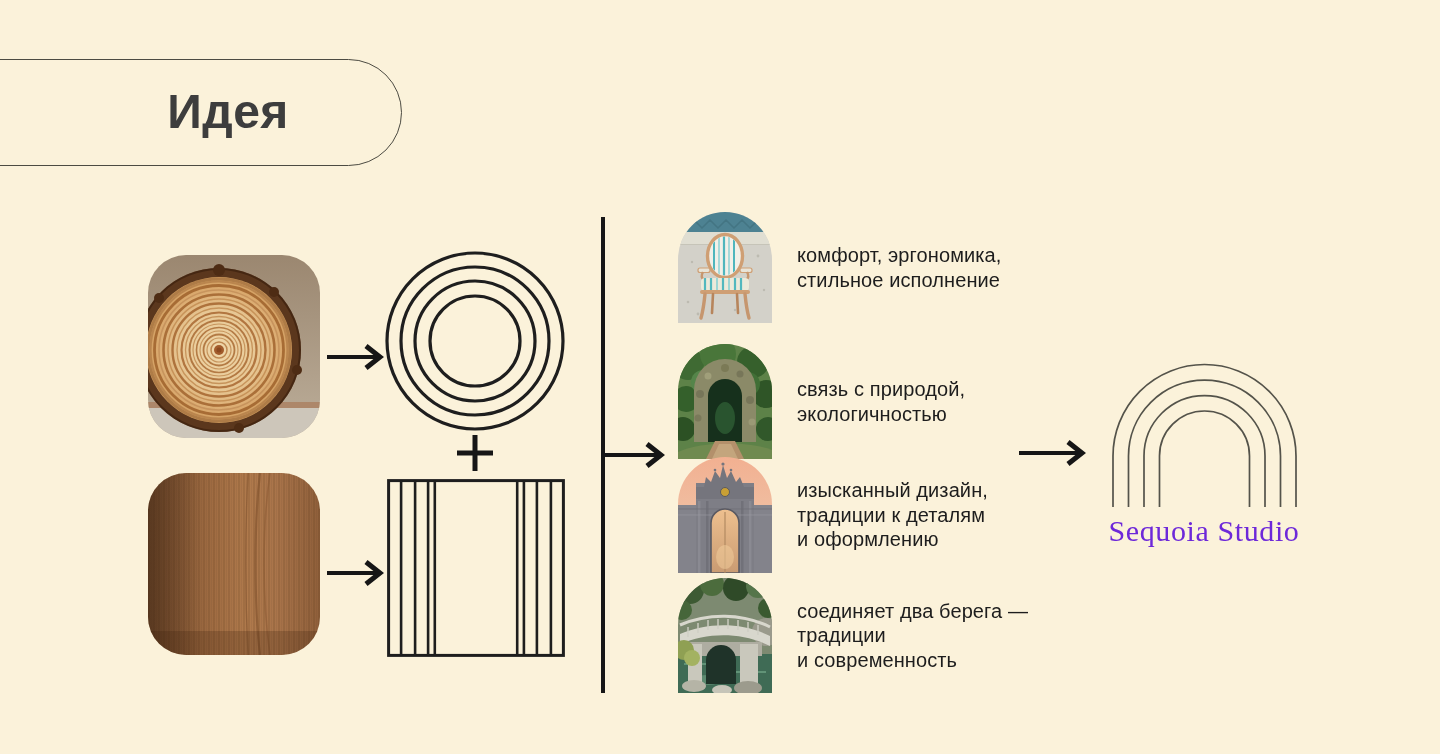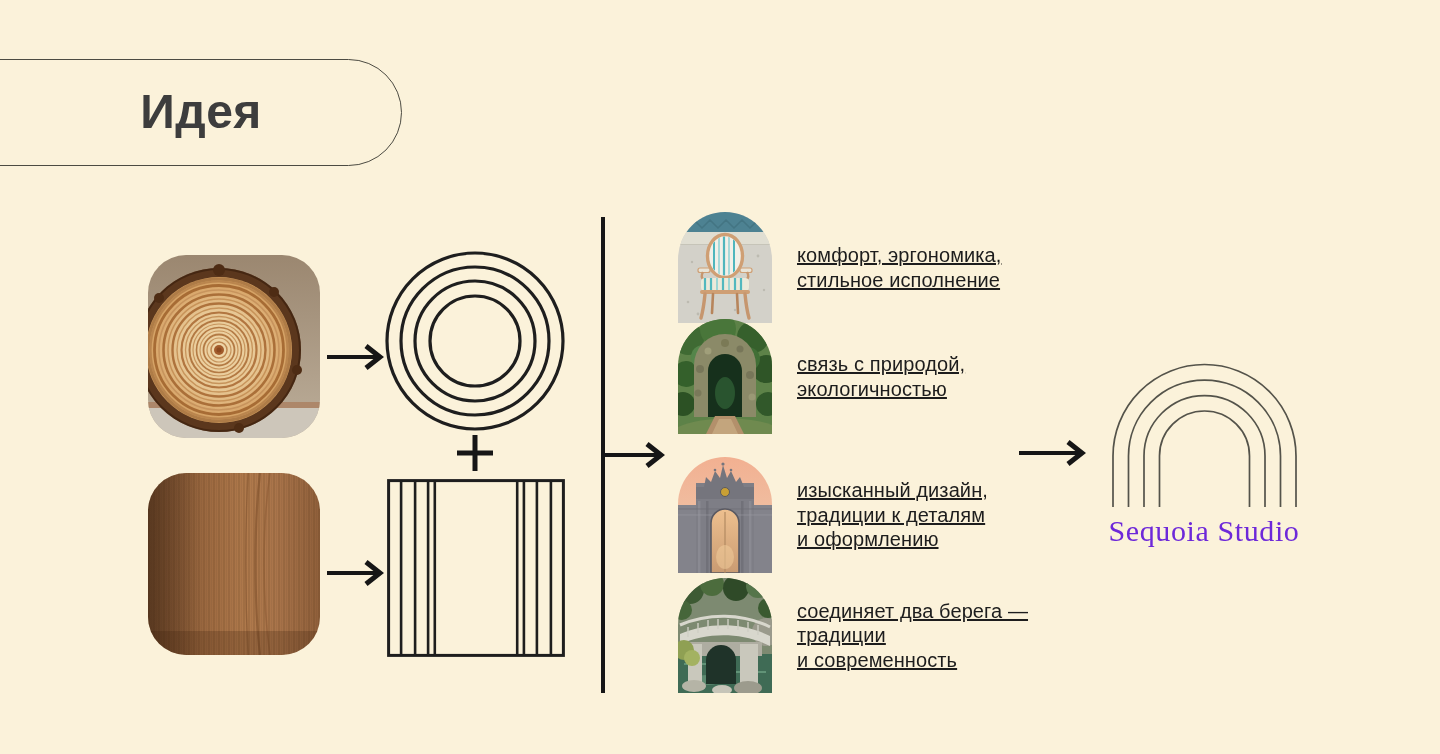--- a/index.html
+++ b/index.html
@@ -2,24 +2,24 @@
 <html><head>
 <meta charset="utf-8">
 <style>
   html,body{margin:0;padding:0;background:#fbf2da;}
   .canvas{position:relative;width:1440px;height:754px;background:#fbf2da;overflow:hidden;
           font-family:"Liberation Sans",sans-serif;color:#1d1d1d;}
   .pill{position:absolute;left:-110px;top:59px;width:512px;height:107px;
         border:1.6px solid #4c4b42;border-radius:54px;box-sizing:border-box;}
   .page-title{position:absolute;left:0;top:59px;width:402px;height:104px;
         display:flex;align-items:center;justify-content:center;
-        font-size:48px;font-weight:bold;color:#3d3d3d;letter-spacing:.5px;}
+        font-size:48px;font-weight:bold;color:#3d3d3d;letter-spacing:.5px;padding-left:27px;}
   .abs{position:absolute;}
   .divider{position:absolute;left:601px;top:217px;width:4px;height:476px;background:#161616;}
-  .value-row{position:absolute;left:678px;display:flex;align-items:center;text-decoration:underline;}
+  .value-row{position:absolute;left:678px;display:flex;align-items:center;}
   .value-text{margin-left:25px;font-size:20px;line-height:24.5px;color:#1d1d1d;
               white-space:pre-line;letter-spacing:.1px;}
   .brand-name{position:absolute;left:1103px;top:514px;width:202px;text-align:center;
               font-family:"Liberation Serif",serif;font-size:30px;color:#6d28d9;letter-spacing:.6px;}
   svg{display:block;}
 </style>
 </head>
 <body>
 
 <div class="canvas">
@@ -211,21 +211,21 @@
         <path d="M27 82 C26 92 25 99 23 106" fill="none" stroke="#c6966e" stroke-width="3.4" stroke-linecap="round"></path>
         <path d="M67 82 C68 92 69 99 71 106" fill="none" stroke="#c6966e" stroke-width="3.4" stroke-linecap="round"></path>
         <path d="M35 82 L34 101" stroke="#b7855c" stroke-width="2.6" stroke-linecap="round"></path>
         <path d="M59 82 L60 101" stroke="#b7855c" stroke-width="2.6" stroke-linecap="round"></path>
       </g>
     </svg>
     <div class="value-text">комфорт, эргономика,
 стильное исполнение</div>
   </div>
 
-  <div class="value-row" style="top:319px">
+  <div class="value-row" style="top:344px">
     <svg width="94" height="115" viewBox="0 0 94 115">
       <defs>
           <clipPath id="clipArch2">
             <path d="M0 115 L0 47 A47 47 0 0 1 94 47 L94 115 Z"></path>
           </clipPath>
         </defs>
       <g clip-path="url(#clipArch2)">
         <rect width="94" height="115" fill="#5d8248"></rect>
         <circle cx="10" cy="20" r="16" fill="#3f6a33"></circle>
           <circle cx="40" cy="10" r="18" fill="#49763a"></circle>

